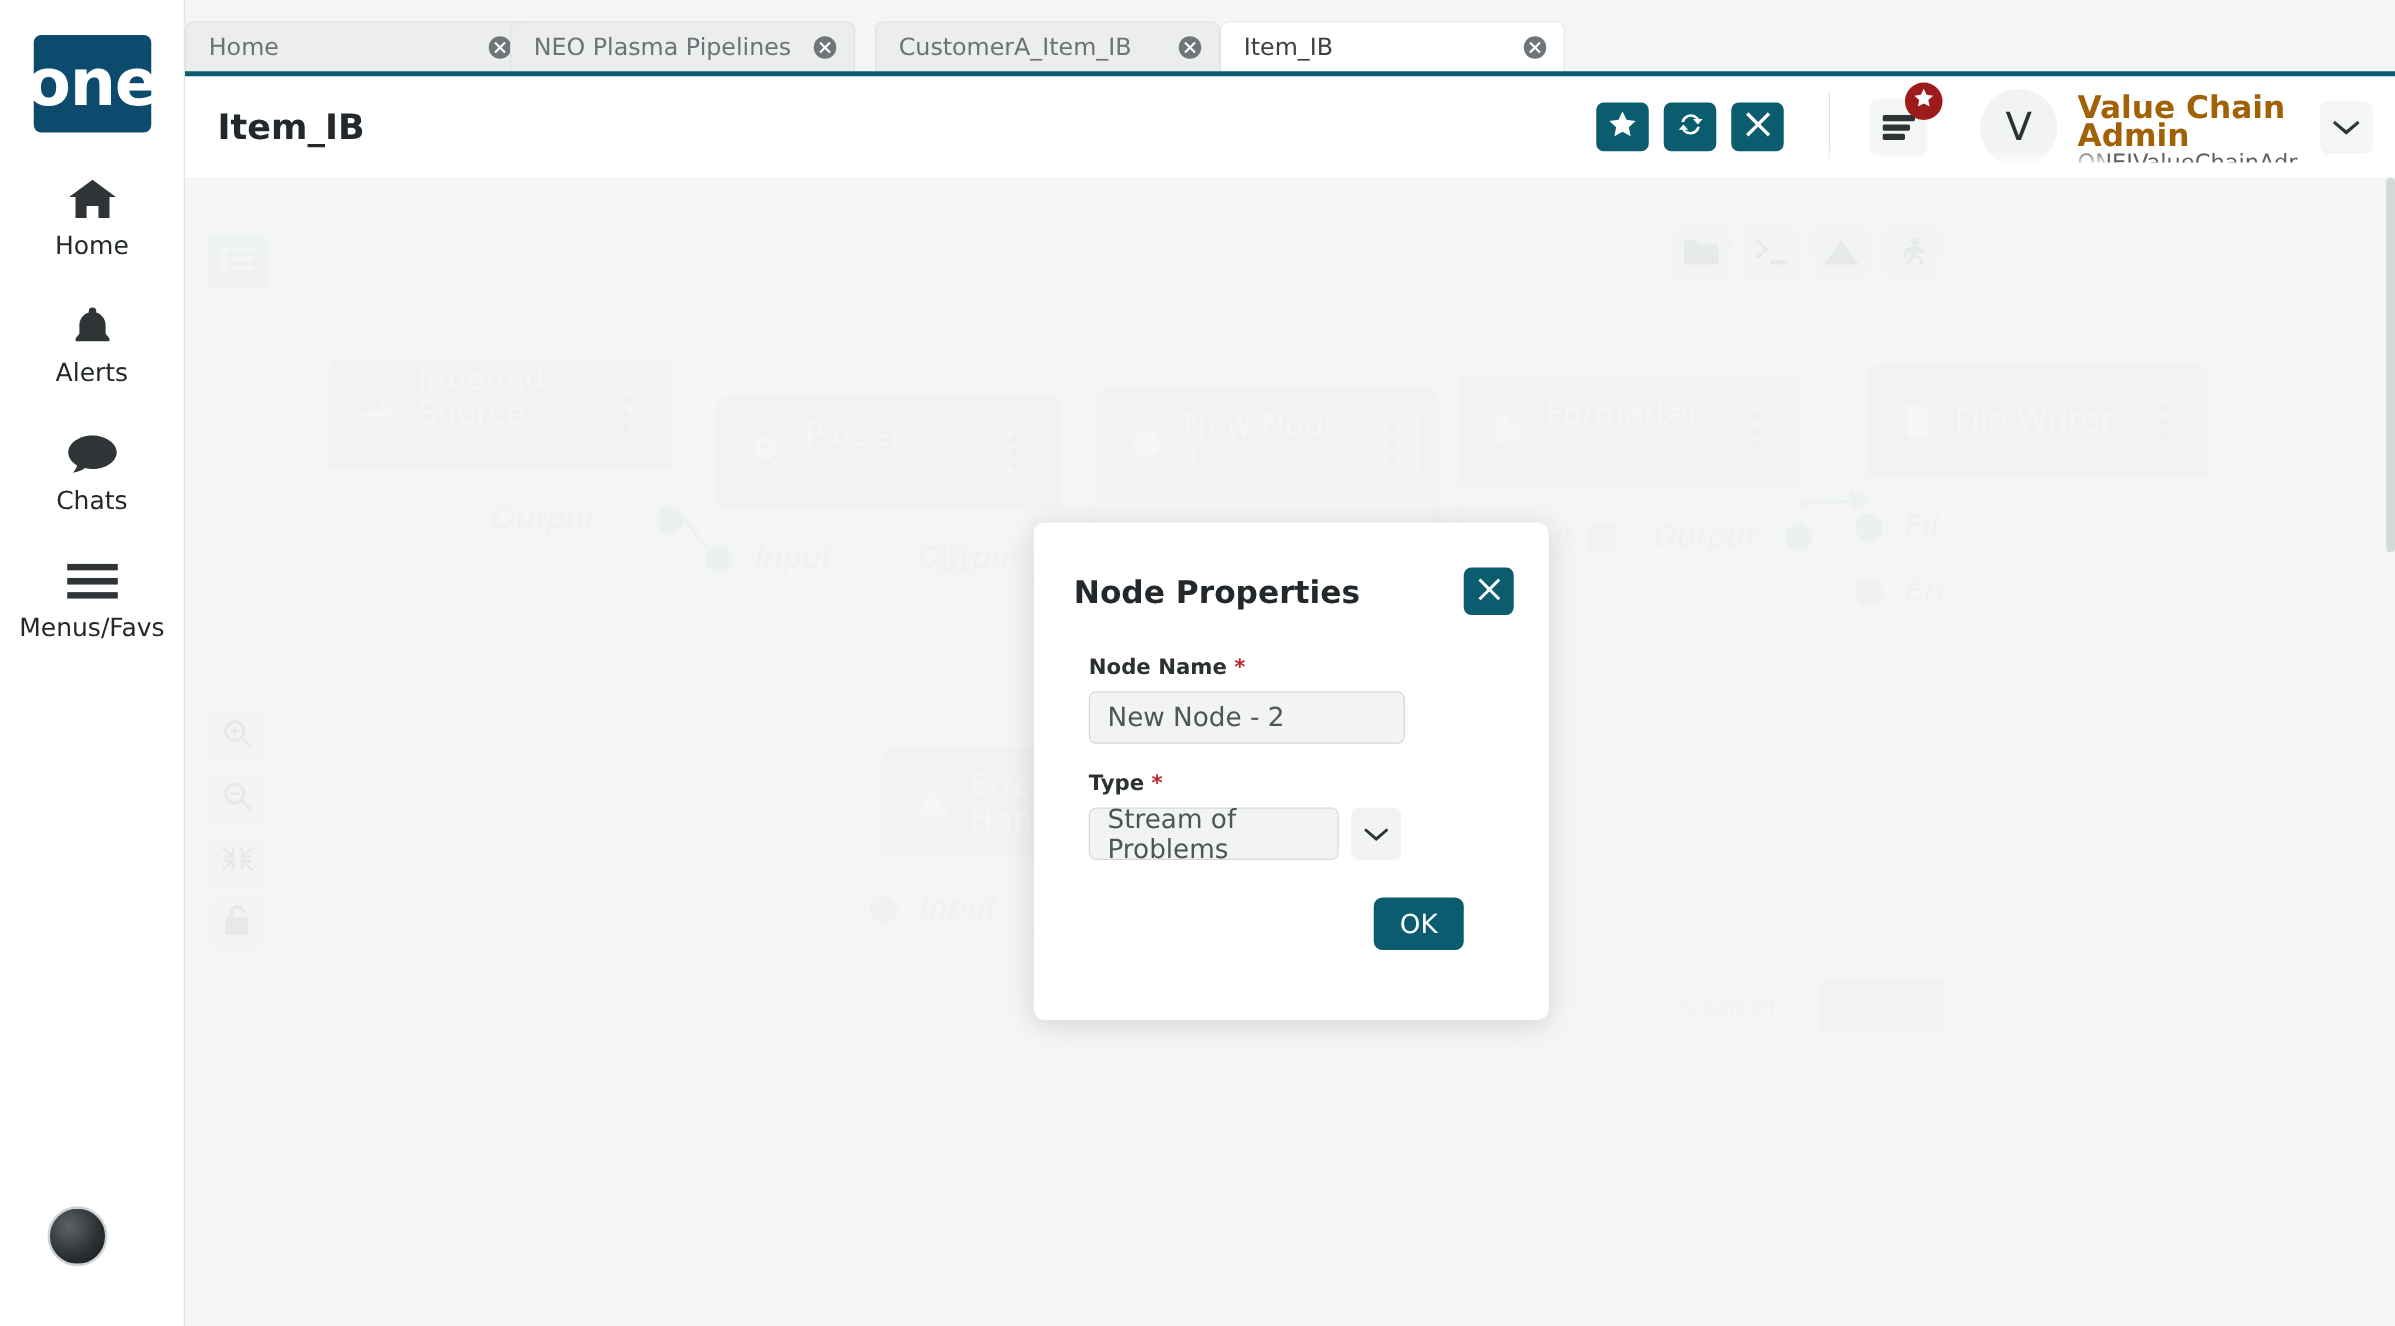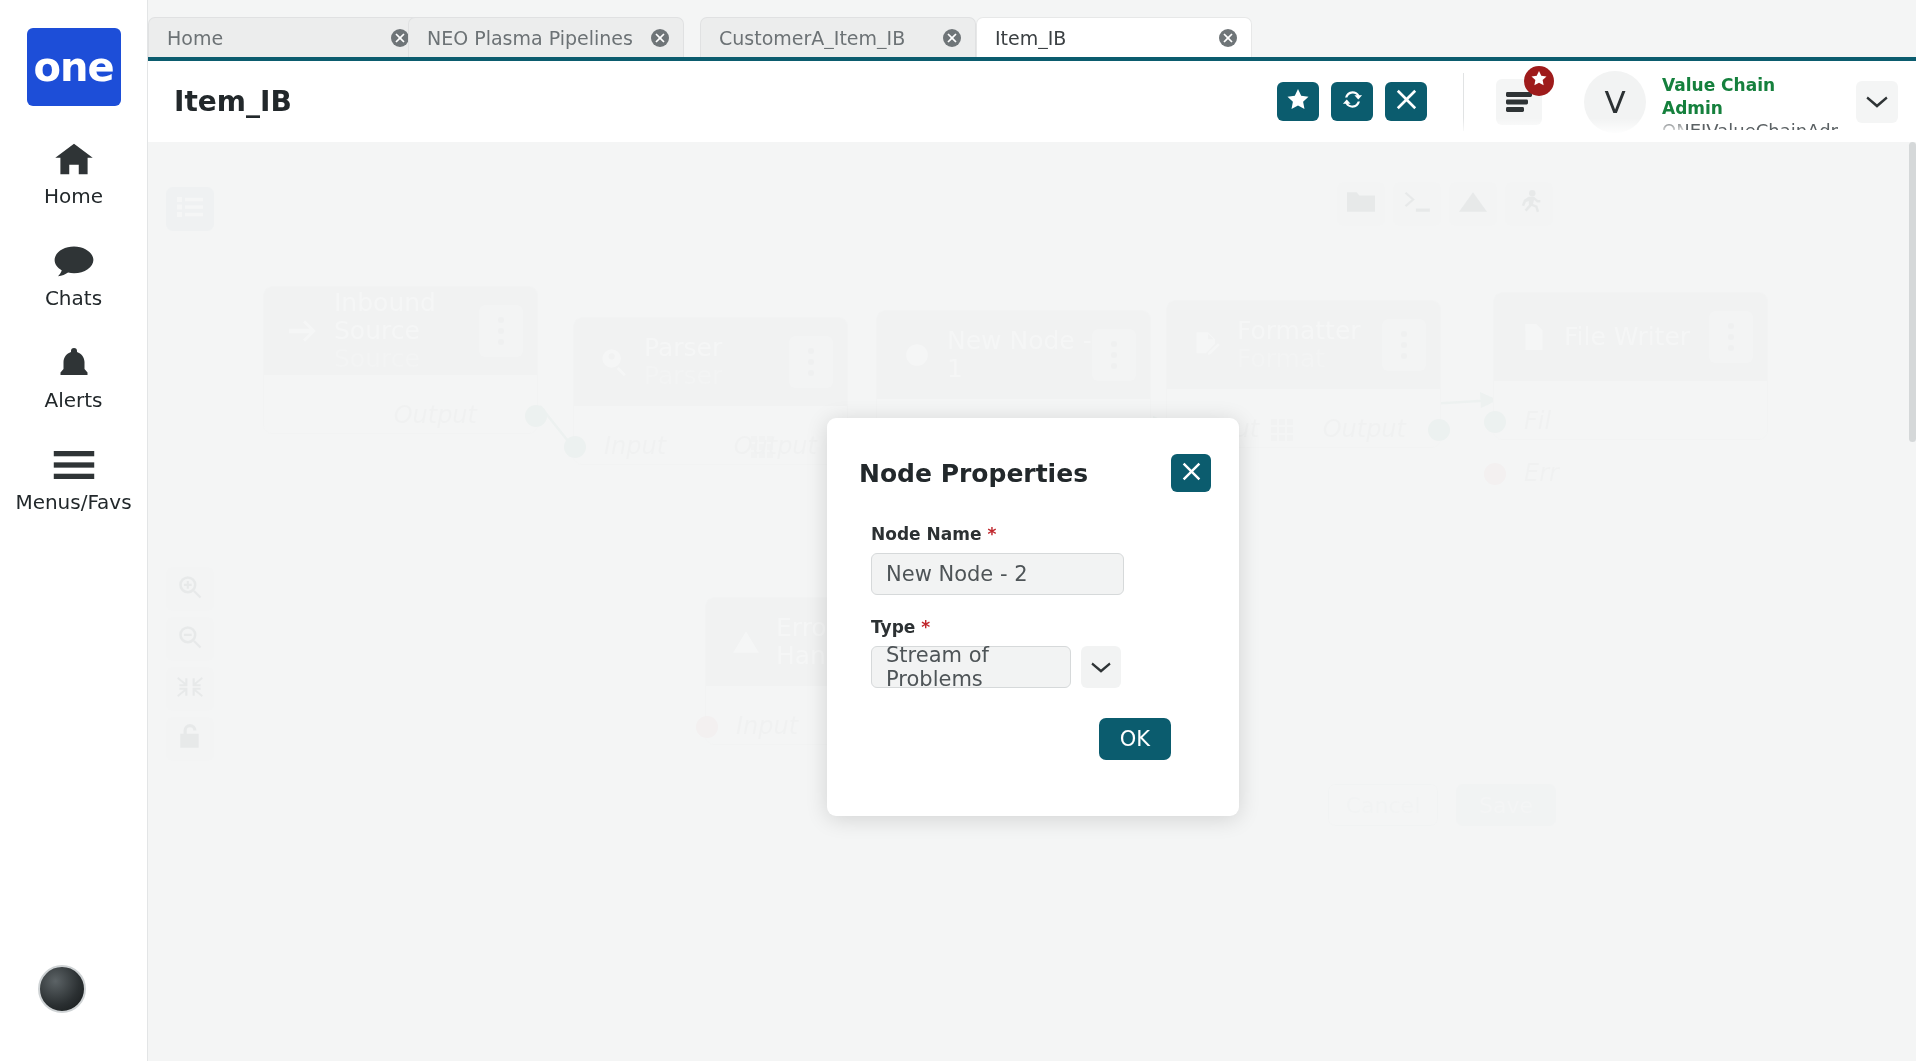--- a/index.html
+++ b/index.html
@@ -12,22 +12,22 @@
   #app { position: relative; width: 1916px; height: 1061px; }
 
   
   #left-rail {
     position: absolute; left: 0; top: 0; width: 148px; height: 1061px;
     background: #ffffff; border-right: 1px solid #e3e5e6;
     display: flex; flex-direction: column; align-items: center;
   }
   #brand-logo {
     margin-top: 28px; width: 94px; height: 78px; border-radius: 6px;
-    background: #1d4ed8; color: #fff; display: flex; align-items: center;
-    justify-content: center; font-size: 40px; font-weight: 700;
+    background: #0c4a6e; color: #fff; display: flex; align-items: center;
+    justify-content: center; font-size: 52px; font-weight: 700;
     letter-spacing: -1px; font-family: "DejaVu Sans", sans-serif;
   }
   .rail-item {
     margin-top: 30px; width: 148px; display: flex; flex-direction: column;
     align-items: center; position: relative; cursor: pointer;
   }
   .rail-icon { height: 46px; display: flex; align-items: center; justify-content: center; }
   .rail-icon svg { fill: #2f3436; }
   .rail-label { font-size: 20px; color: #22282b; margin-top: 2px; }
   #switch-badge {
@@ -90,21 +90,21 @@
     align-items: center; justify-content: center;
   }
   #fav-badge svg { fill: #ffffff; }
   #user-block { display: flex; align-items: center; padding-right: 18px; }
   #user-avatar {
     width: 62px; height: 62px; border-radius: 50%; background: #f2f3f3;
     display: flex; align-items: center; justify-content: center;
     font-size: 31px; color: #2c3133; margin-right: 16px;
   }
   #user-text { width: 176px; overflow: hidden; height: 56px; }
-  #user-name { font-size: 17px; font-weight: 700; color: #15803d; line-height: 23px; }
+  #user-name { font-size: 25px; font-weight: 700; color: #a16207; line-height: 23px; }
   #user-login { font-size: 18px; color: #5b6164; line-height: 22px; }
   #user-caret {
     width: 42px; height: 42px; border-radius: 6px; background: #f4f5f5;
     display: flex; align-items: center; justify-content: center;
     margin-left: 18px; cursor: pointer;
   }
   #user-caret svg { fill: #2f3436; }
   #user-fade {
     position: absolute; left: 1436px; top: 118px; width: 250px; height: 24px;
     background: linear-gradient(to bottom, rgba(255,255,255,0) 0%, #ffffff 70%);
@@ -235,34 +235,34 @@
         <svg width="42" height="34" viewBox="0 0 24 20">
             <path d="M12 1 1 9.2h3V19h5.2v-5.6h5.6V19H20V9.2h3L12 1z"></path>
           </svg>
       </span>
       <span class="rail-label">Home</span>
     </div>
 
 
     <div class="rail-item">
       <span class="rail-icon">
+        <svg width="36" height="36" viewBox="0 0 24 24">
+            <path d="M12 2a2 2 0 0 0-2 2v.6C7.1 5.5 5 8.2 5 11.4V16l-2 2.4V20h18v-1.6L19 16v-4.6c0-3.2-2.1-5.9-5-6.8V4a2 2 0 0 0-2-2z"></path>
+          </svg>
+      </span>
+      <span class="rail-label">Alerts</span>
+    </div>
+
+    <div class="rail-item">
+      <span class="rail-icon">
         <svg width="42" height="34" viewBox="0 0 26 20">
             <path d="M13 1C6.4 1 1 4.8 1 9.4c0 2.6 1.7 4.9 4.4 6.4-.3 1.3-1.1 2.6-2.3 3.6 2.5-.2 4.6-1.1 6.2-2.3 1.2.3 2.4.5 3.7.5 6.6 0 12-3.8 12-8.2S19.6 1 13 1z"></path>
           </svg>
       </span>
       <span class="rail-label">Chats</span>
-    </div>
-
-    <div class="rail-item">
-      <span class="rail-icon">
-        <svg width="36" height="36" viewBox="0 0 24 24">
-            <path d="M12 2a2 2 0 0 0-2 2v.6C7.1 5.5 5 8.2 5 11.4V16l-2 2.4V20h18v-1.6L19 16v-4.6c0-3.2-2.1-5.9-5-6.8V4a2 2 0 0 0-2-2z"></path>
-          </svg>
-      </span>
-      <span class="rail-label">Alerts</span>
     </div>
 
 
     <div class="rail-item">
       <span class="rail-icon">
         <svg width="42" height="28" viewBox="0 0 26 18">
             <rect y="0" width="26" height="3.4"></rect>
             <rect y="7.3" width="26" height="3.4"></rect>
             <rect y="14.6" width="26" height="3.4"></rect>
           </svg>

